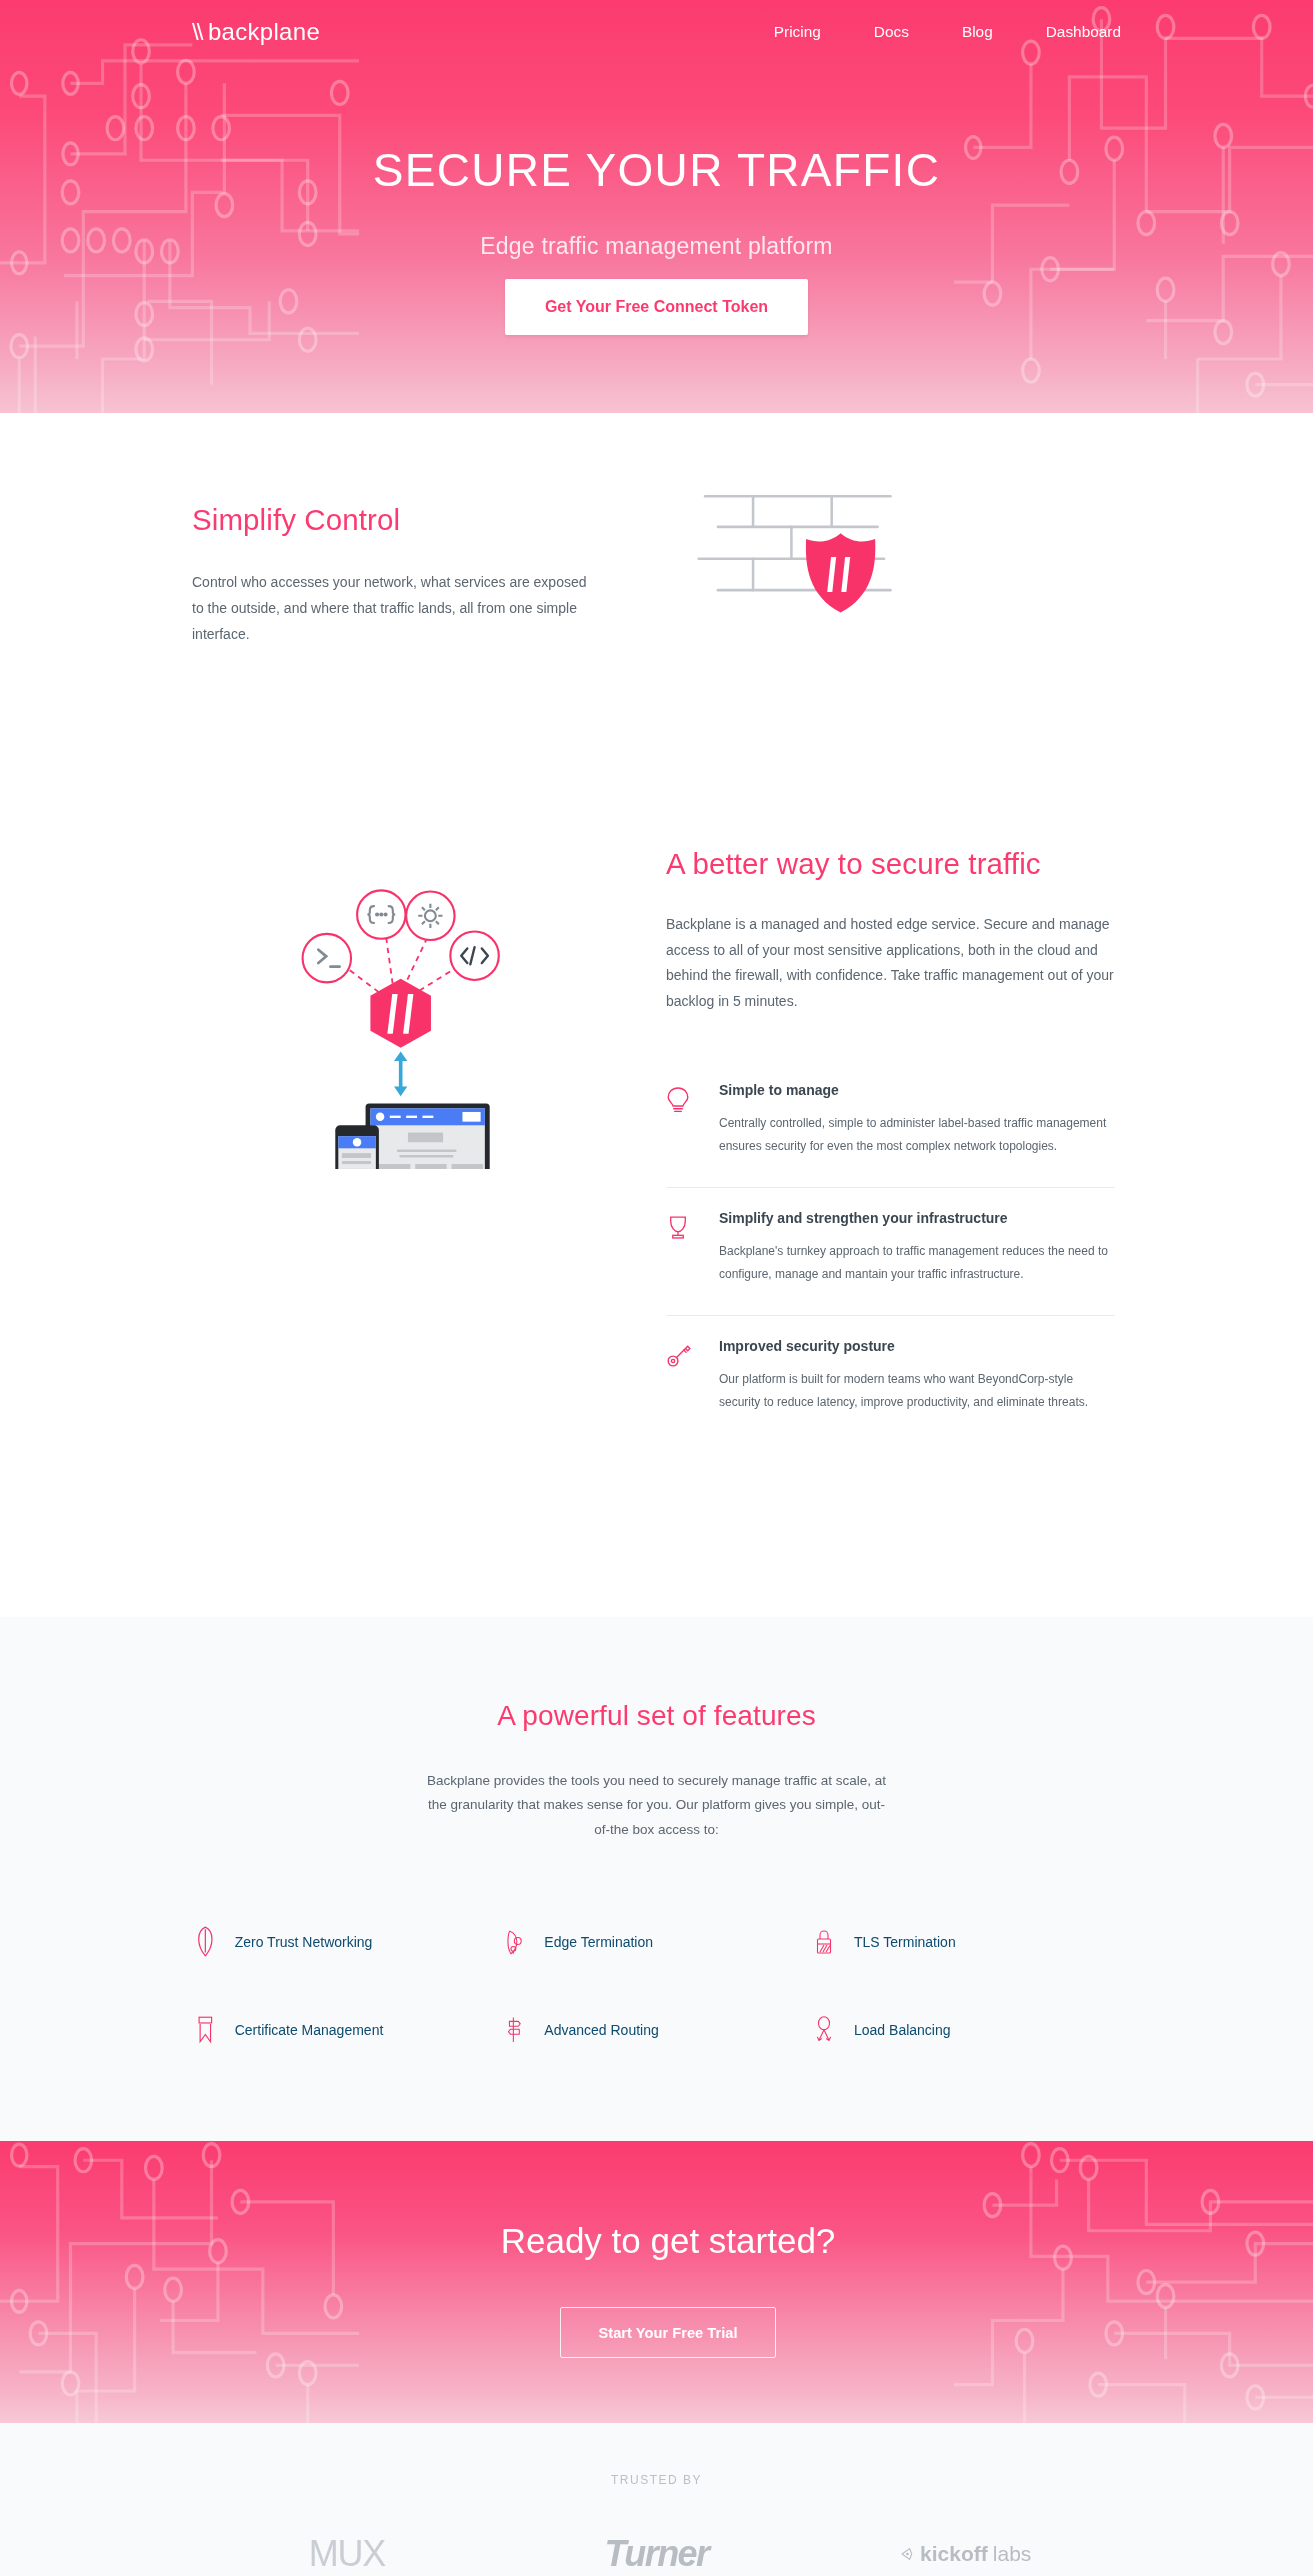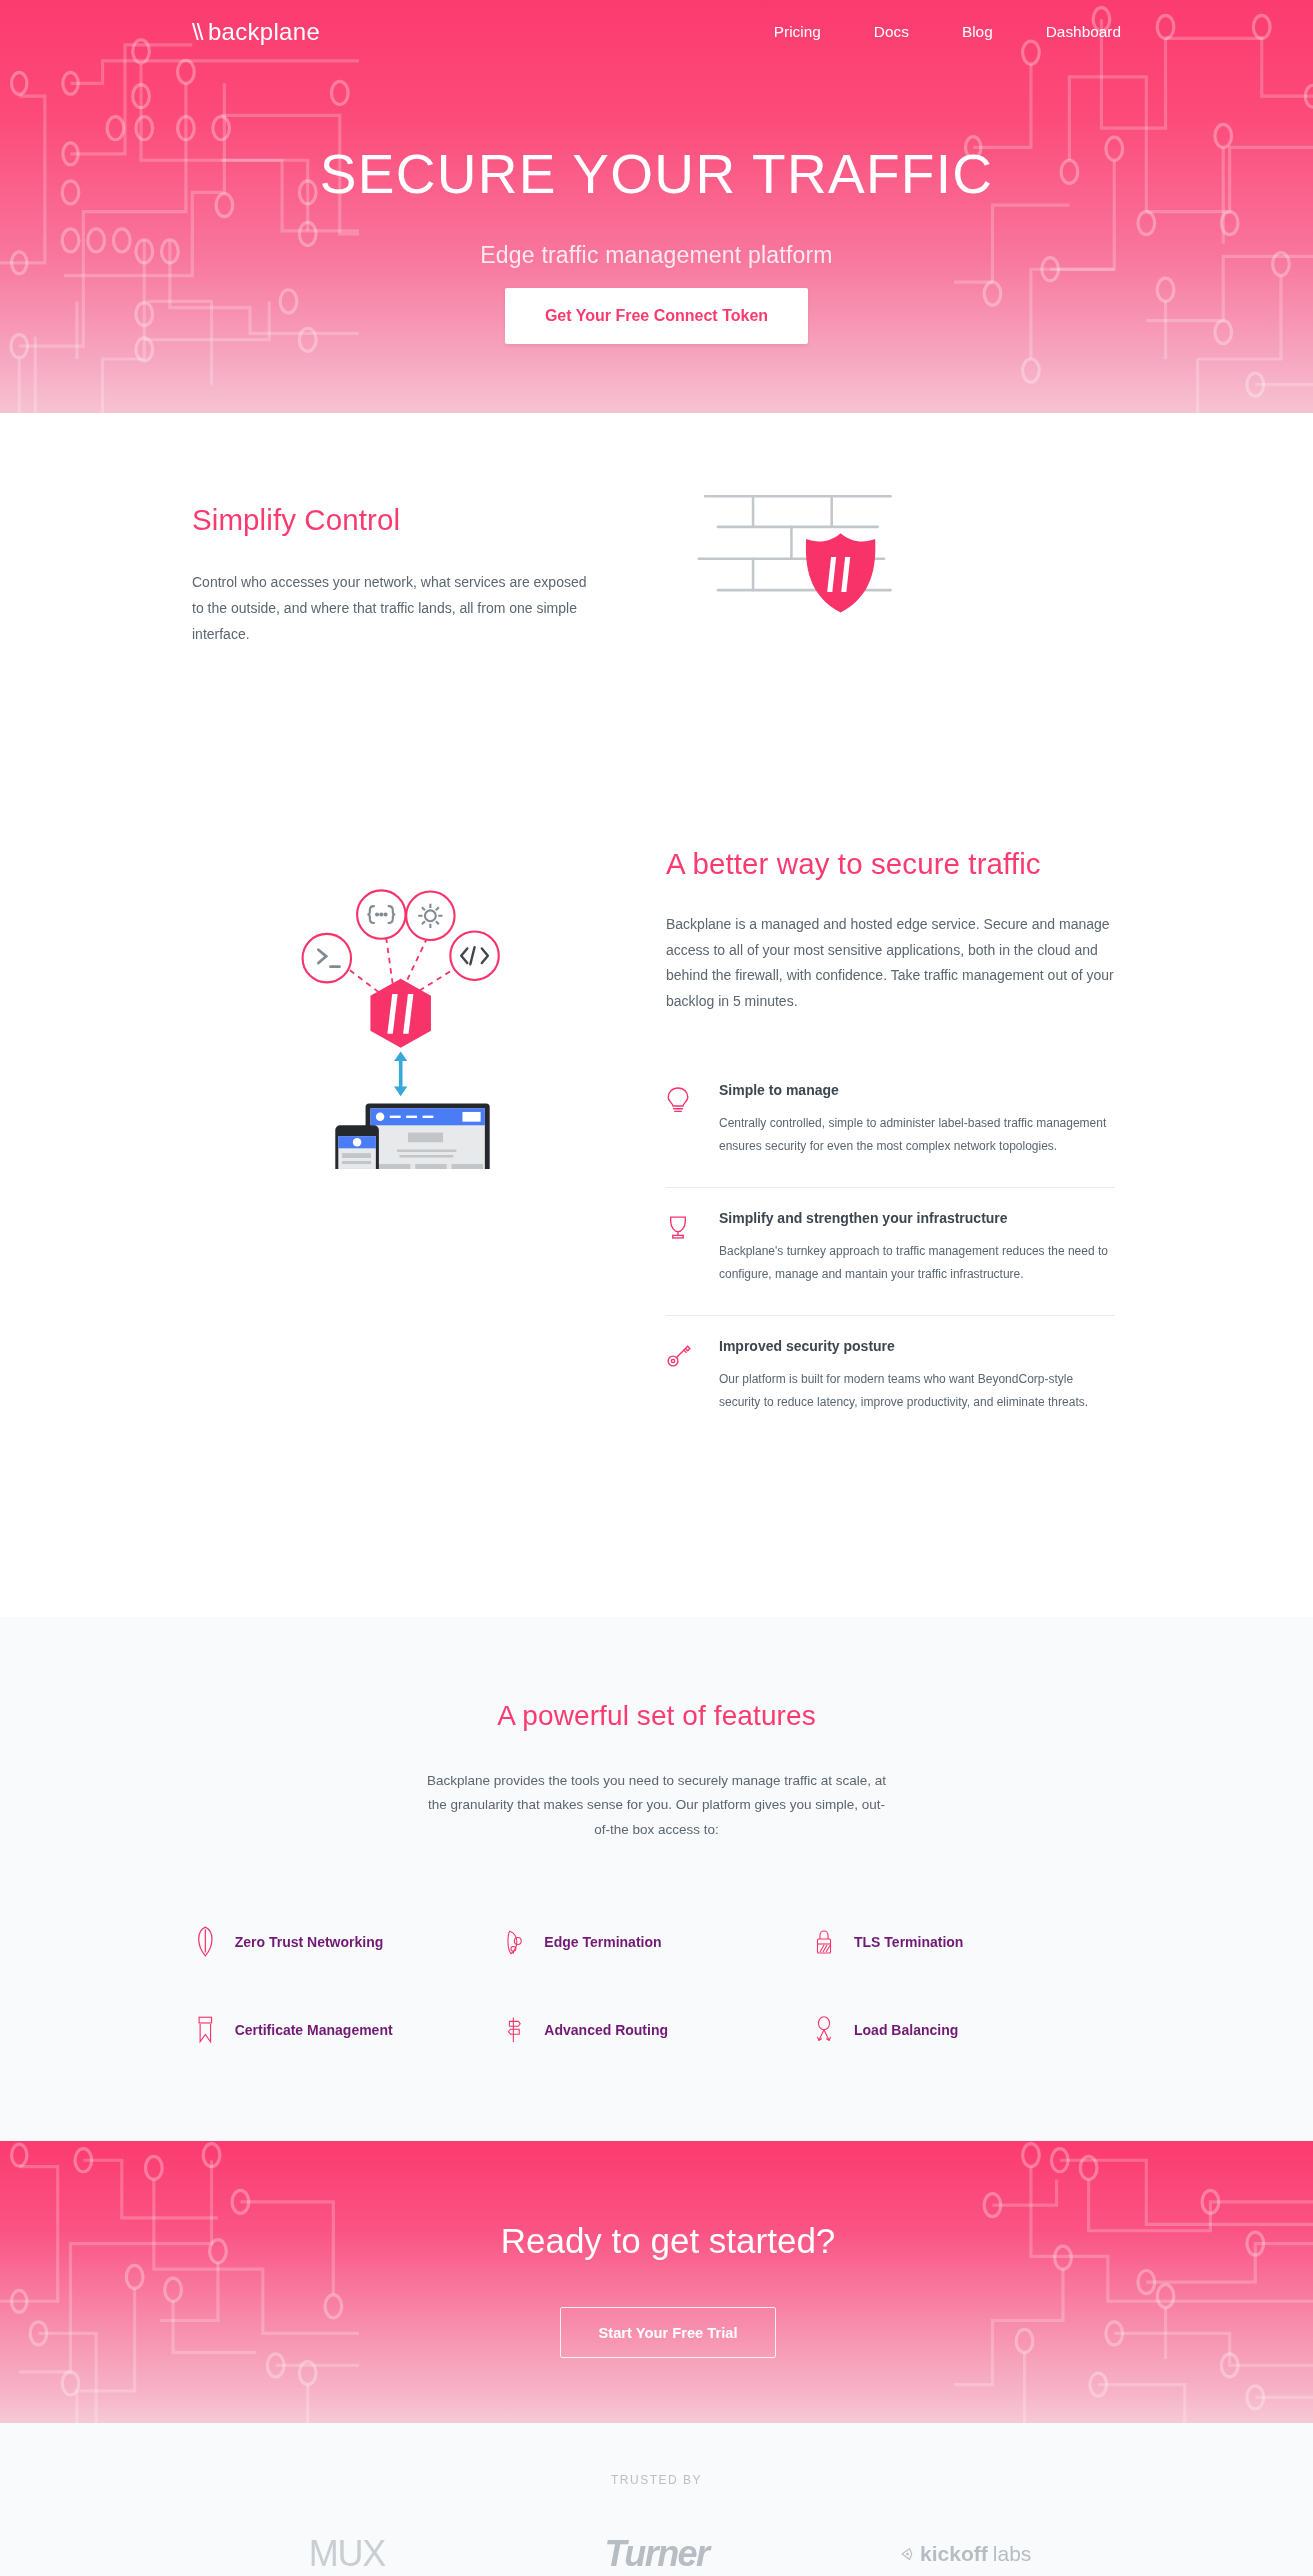--- a/index.html
+++ b/index.html
@@ -38,21 +38,21 @@
   .nav-links a {
     color: #ffffff; text-decoration: none; font-size: 15.4px; font-weight: 400;
     white-space: nowrap;
   }
   .hero-body {
     position: relative; z-index: 5;
     text-align: center;
     padding-top: 83px;
   }
   .hero-title {
-    color: #fff; font-size: 55px; font-weight: 300; letter-spacing: 1.3px;
+    color: #fff; font-size: 46px; font-weight: 300; letter-spacing: 1.3px;
     line-height: 1;
   }
   .hero-sub {
     color: #ffe9f0; font-size: 23px; font-weight: 300; margin-top: 40px;
     letter-spacing: 0.2px;
   }
   .hero-btn {
     display: inline-block; margin-top: 19px;
     background: #fff; color: #fb3b6f;
     font-size: 16px; font-weight: 700;
@@ -104,21 +104,21 @@
     margin: 37px auto 4px; max-width: 462px;
     color: #5b6670; font-size: 13.5px; line-height: 1.85;
   }
   .feat-grid {
     margin-top: 83px;
     display: grid; grid-template-columns: repeat(3, 1fr);
     row-gap: 58px; text-align: left;
   }
   .feat-item { display: flex; align-items: center; gap: 16.7px; }
   .feat-item .gi { width: 26px; flex: 0 0 26px; display:flex; justify-content:center;}
-  .feat-item .lbl { color: #701a75; font-size: 14px; font-weight: 700; white-space: nowrap; }
+  .feat-item .lbl { color: #0c4a6e; font-size: 14px; font-weight: 400; white-space: nowrap; }
 
   
   .cta {
     position: relative; height: 282px; overflow: hidden;
     background: linear-gradient(180deg, #fb3b6f 0%, #fa5484 32%, #f78ead 66%, #f6b5c9 90%, #f7c9d6 100%);
   }
   .cta-inner { position: relative; z-index: 5; text-align: center; padding-top: 80px; padding-left: 23px; }
   .cta h2 { color: #fff; font-weight: 300; font-size: 35px; }
   .cta-btn {
     display: inline-block; margin-top: 46px;

